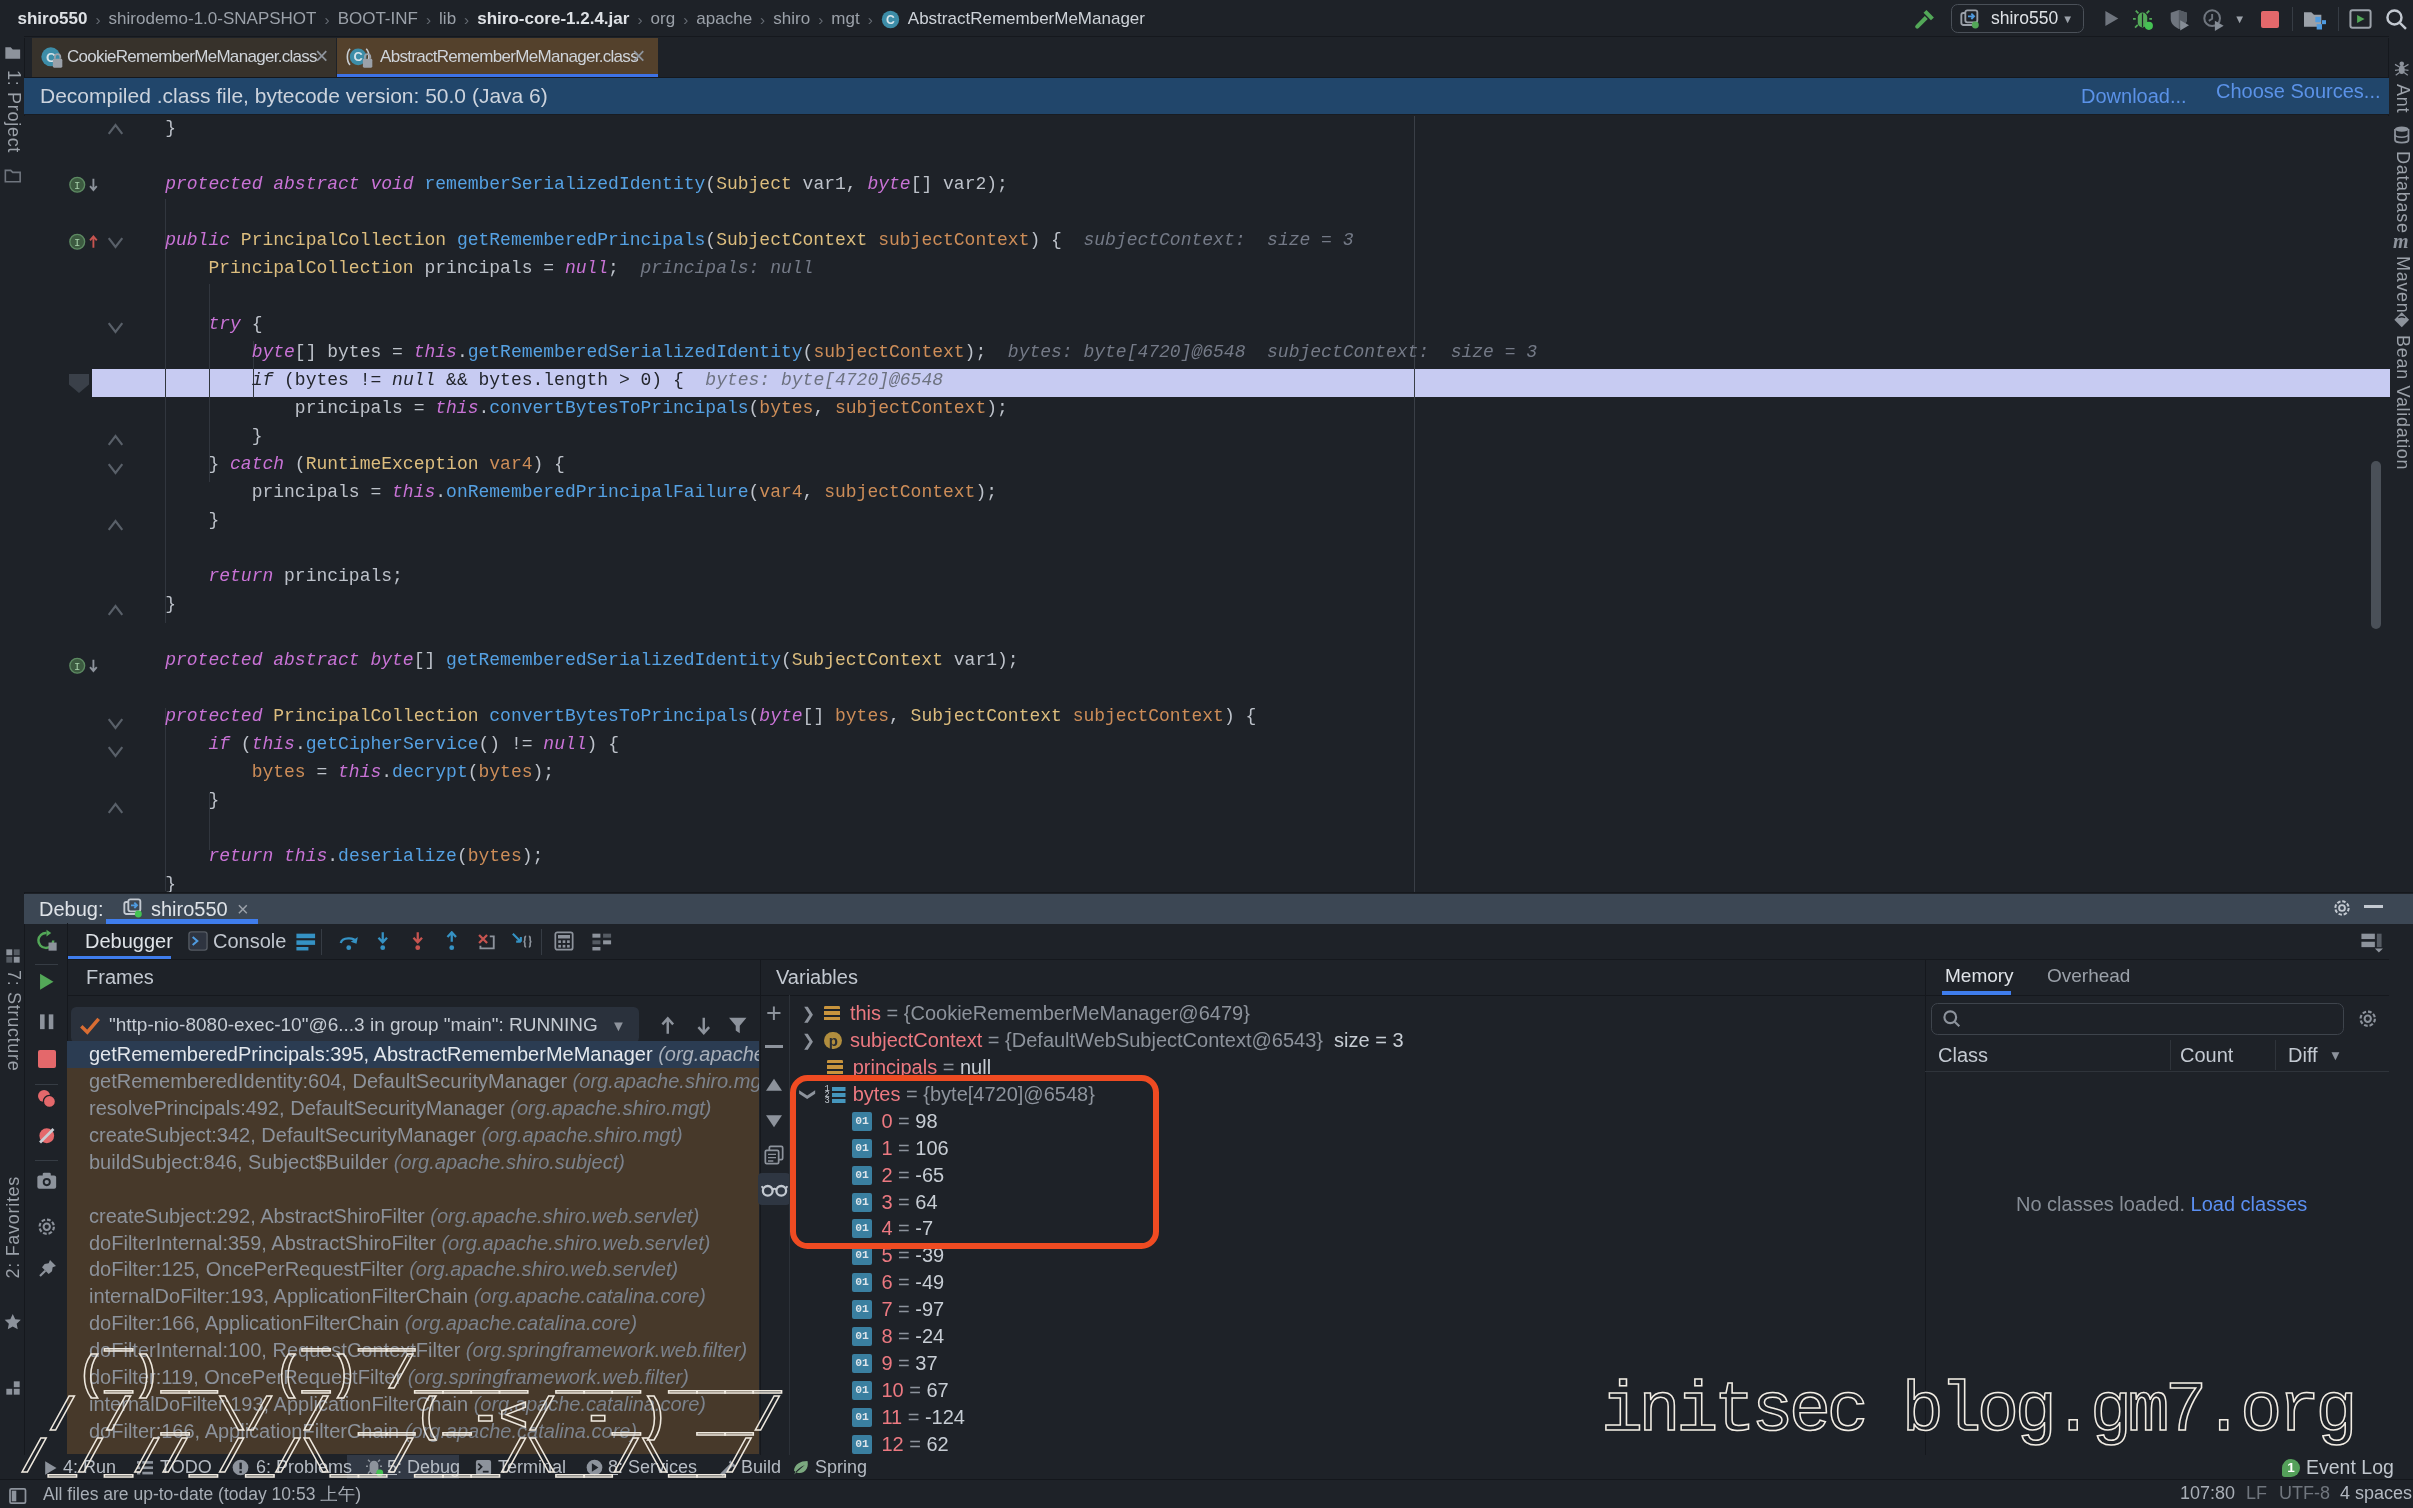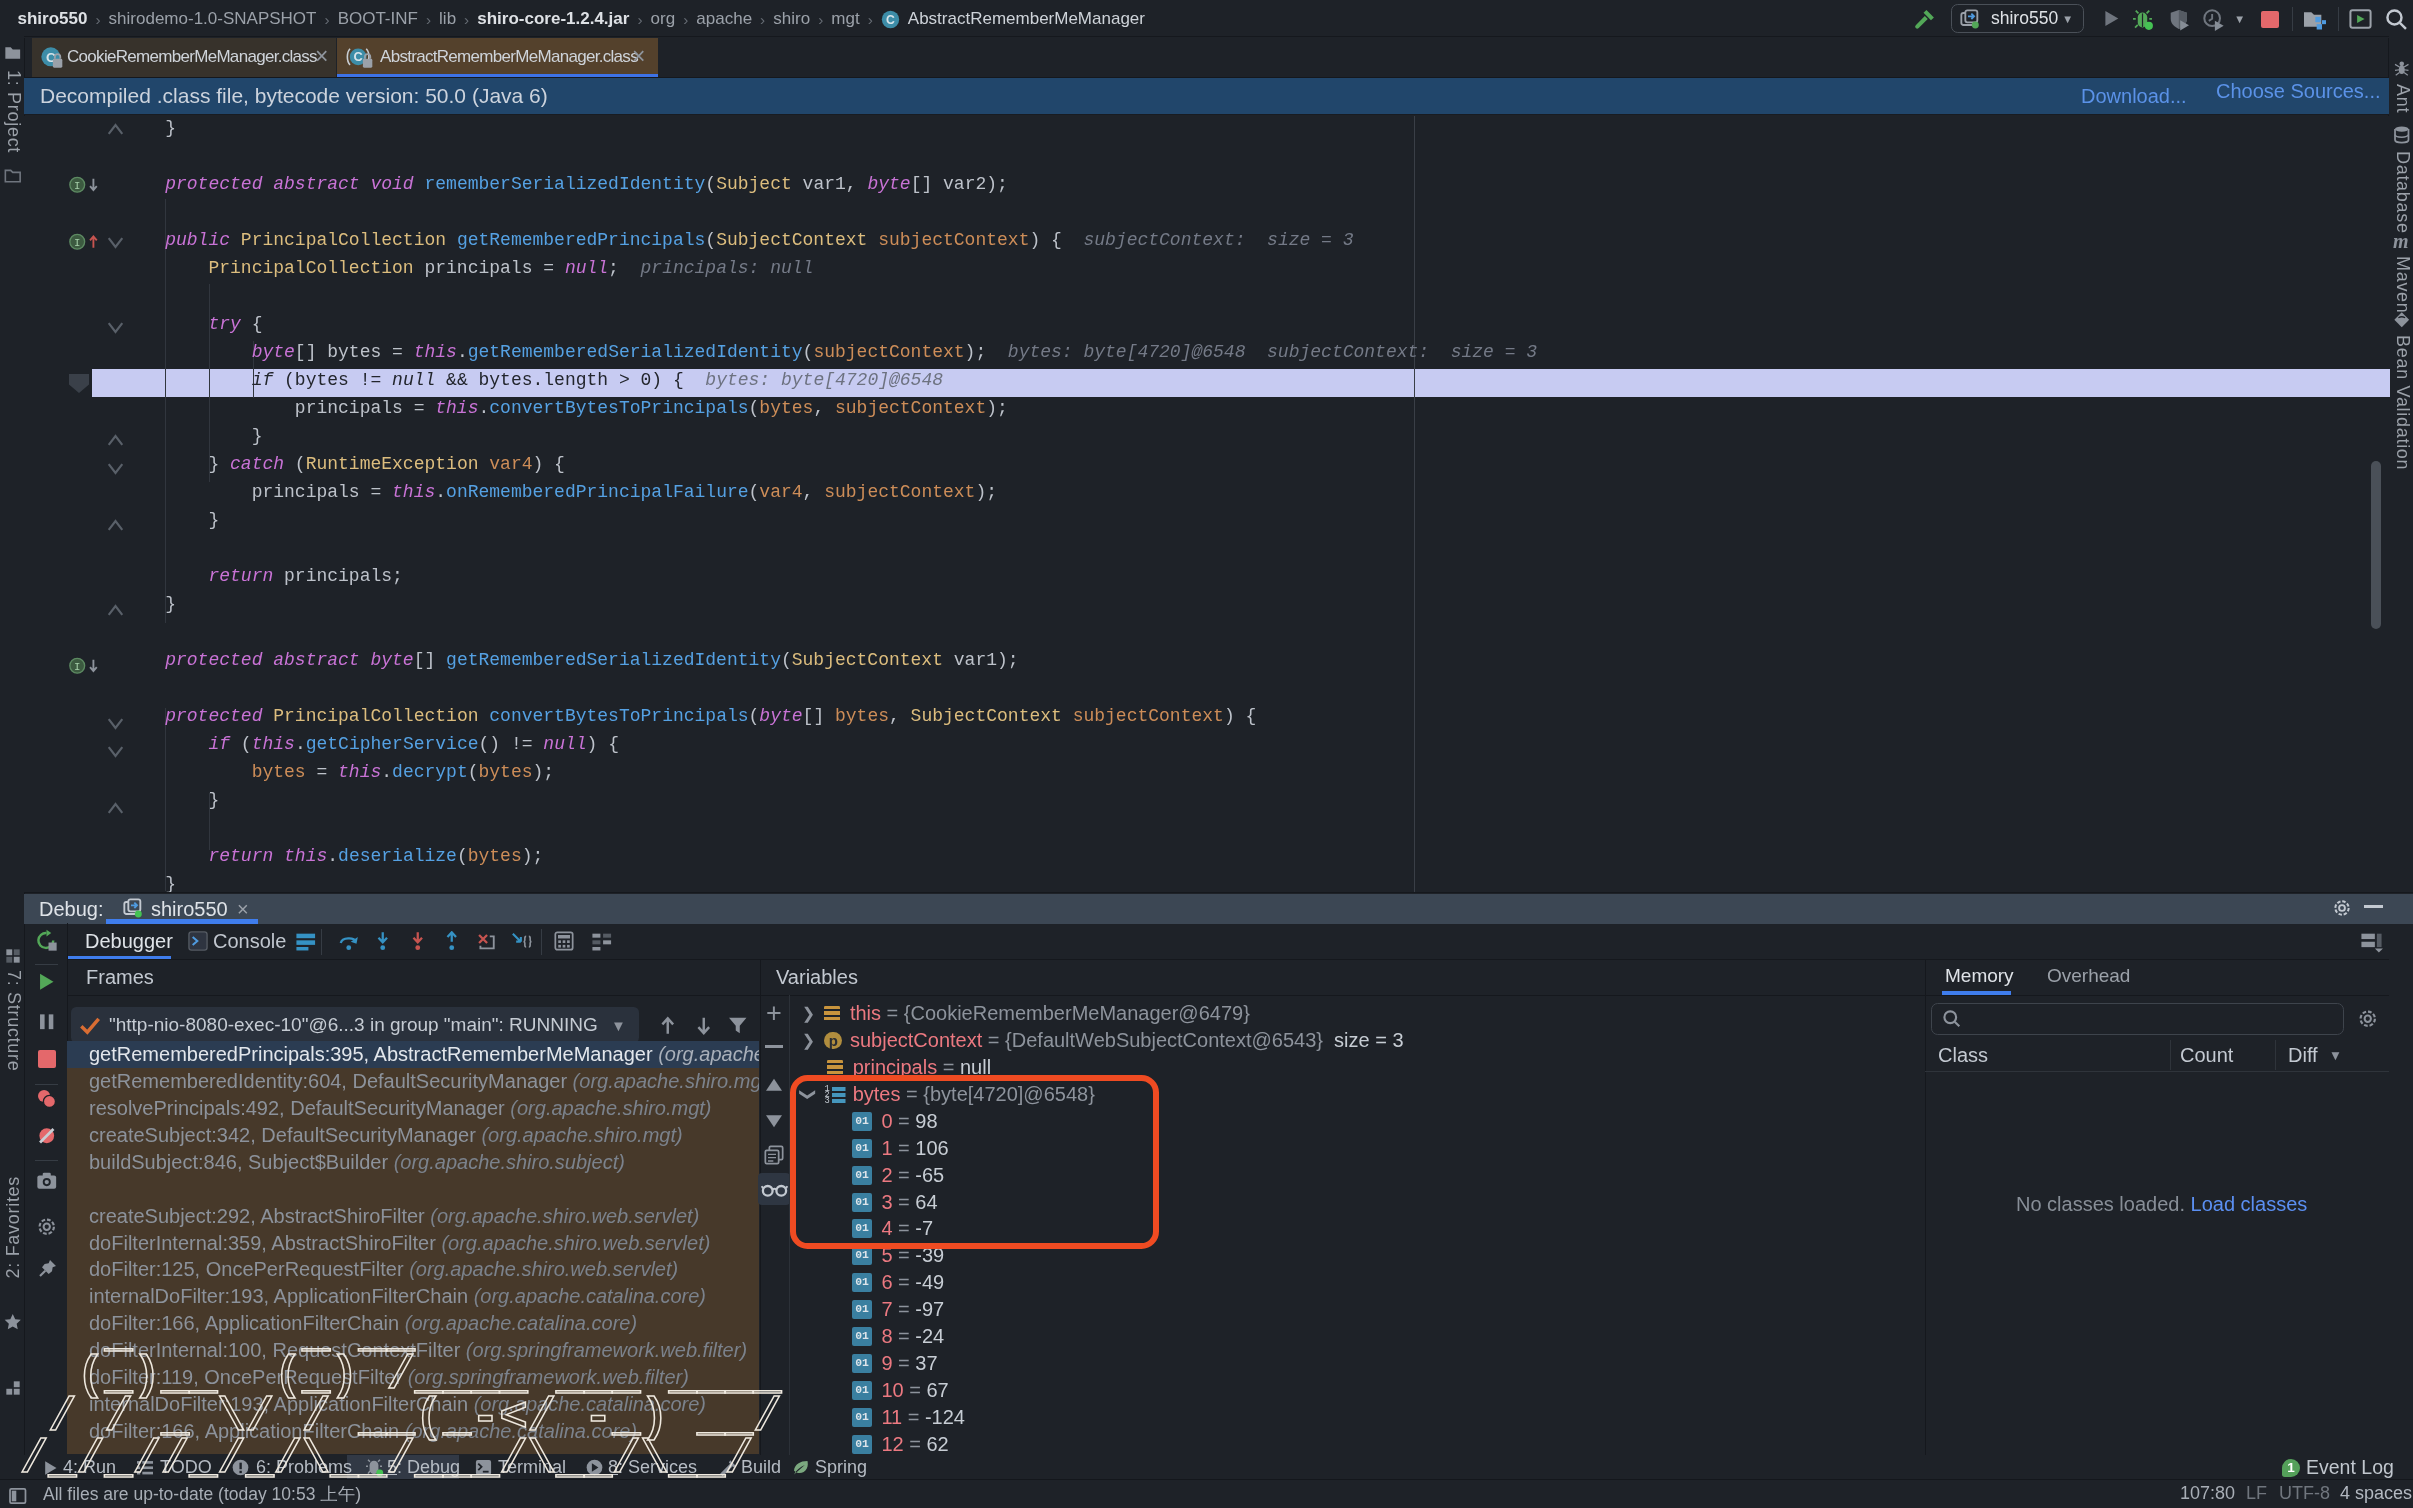--- a/index.html
+++ b/index.html
@@ -693,16 +693,17 @@
   <div class="abs" style="left:43px;top:1480px;height:28px;display:flex;align-items:center;font-size:17.5px;color:#a8aeb6;">All files are up-to-date (today 10:53 上午)</div>
   <div class="abs" style="left:2180px;top:1480px;height:27px;display:flex;align-items:center;font-size:18px;color:#a8aeb6;">107:80</div>
   <div class="abs" style="left:2246px;top:1480px;height:27px;display:flex;align-items:center;font-size:18px;color:#70767e;">LF</div>
   <div class="abs" style="left:2279px;top:1480px;height:27px;display:flex;align-items:center;font-size:18px;color:#70767e;">UTF-8</div>
   <div class="abs" style="left:2340px;top:1480px;height:27px;display:flex;align-items:center;font-size:18px;color:#b3b9c1;white-space:nowrap;">4 spaces</div>
 
   <pre class="abs mono" style="left:20px;top:1313px;margin:0;font-size:47px;line-height:42px;font-weight:bold;color:transparent;-webkit-text-stroke:1.5px #efe9df;z-index:50;">   _      _ __
   (_)__  (_) /____ ___ ____
  / / _ \/ / __(_-&lt;/ -_) __/
 /_/_//_/_/\__/___/\__/\__/</pre>
+  <div class="abs mono" style="left:1601px;top:1372px;font-size:70px;letter-spacing:-4.4px;color:transparent;-webkit-text-stroke:1.5px #f2ede4;z-index:50;">initsec blog.gm7.org</div>
 
   <div class="abs" style="left:790px;top:1075px;width:369px;height:174px;border:6.7px solid #ef4b22;border-radius:17.5px;box-sizing:border-box;z-index:60;"></div>
 </div>
 
 
 </body></html>

